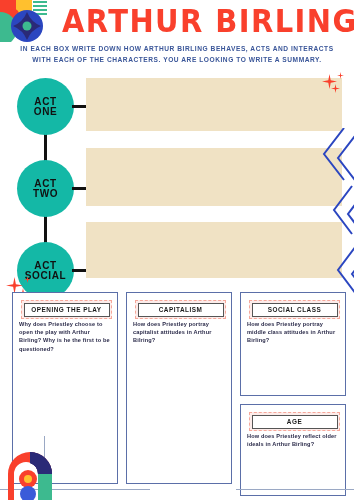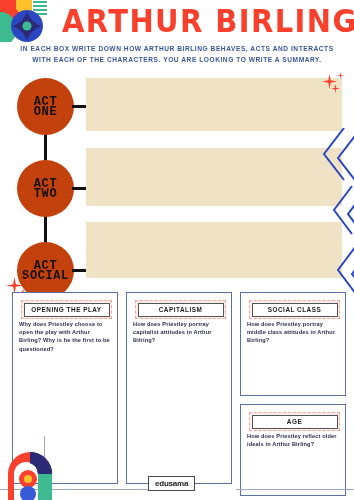--- a/index.html
+++ b/index.html
@@ -32,25 +32,25 @@
     font-size:6.6px;line-height:10.5px;
     font-weight:700;letter-spacing:.55px;
     font-family:"Liberation Sans", sans-serif;
   }
 
   
   .acts{position:absolute;left:0;top:78px;width:354px;height:200px;}
   .connector{position:absolute;left:44px;width:3px;background:#111;}
   .act-circle{
     position:absolute;width:57px;height:57px;border-radius:50%;
-    background:#c2410c;color:#111;
+    background:#14b8a6;color:#111;
     display:flex;flex-direction:column;align-items:center;justify-content:center;
-    font-size:12px;line-height:10px;font-weight:700;letter-spacing:.6px;
+    font-size:10px;line-height:10px;font-weight:700;letter-spacing:.6px;
     text-align:center;
-    font-family:Liberation Mono, monospace;
+    font-family:Liberation Sans, sans-serif;
   }
   .stem{position:absolute;height:3px;background:#111;left:72px;width:14px;}
   .beige{
     position:absolute;left:86px;width:256px;background:#f0e2c4;
   }
 
   
   .chev{position:absolute;}
   .spark4{
     position:absolute;
@@ -211,14 +211,13 @@
       <path d="M4 52 L4 26 a22 22 0 0 1 44 0 L48 52 L34 52 L34 26 a12 12 0 0 0 -24 0 L10 52 Z" fill="#f9402c"></path>
       <path d="M26 4 a22 22 0 0 1 22 22 L34 26 a12 12 0 0 0 -8 -11 Z" fill="#2a2a77"></path>
       <path d="M26 4 L26 15 a12 12 0 0 1 8 11 L48 26 a22 22 0 0 0 -22 -22 Z" fill="#2a2a77"></path>
       <path d="M34 26 L48 26 L48 52 L34 52 Z" fill="#3dba8f"></path>
       <circle cx="24" cy="31" r="9" fill="#f9402c"></circle>
       <circle cx="24" cy="31" r="4" fill="#ffc02e"></circle>
       <circle cx="24" cy="46" r="8" fill="#3a5bd9"></circle>
     </svg>
   </div>
 
-  <div class="edusama">edusama</div>
 </div>
 
 </body></html>

